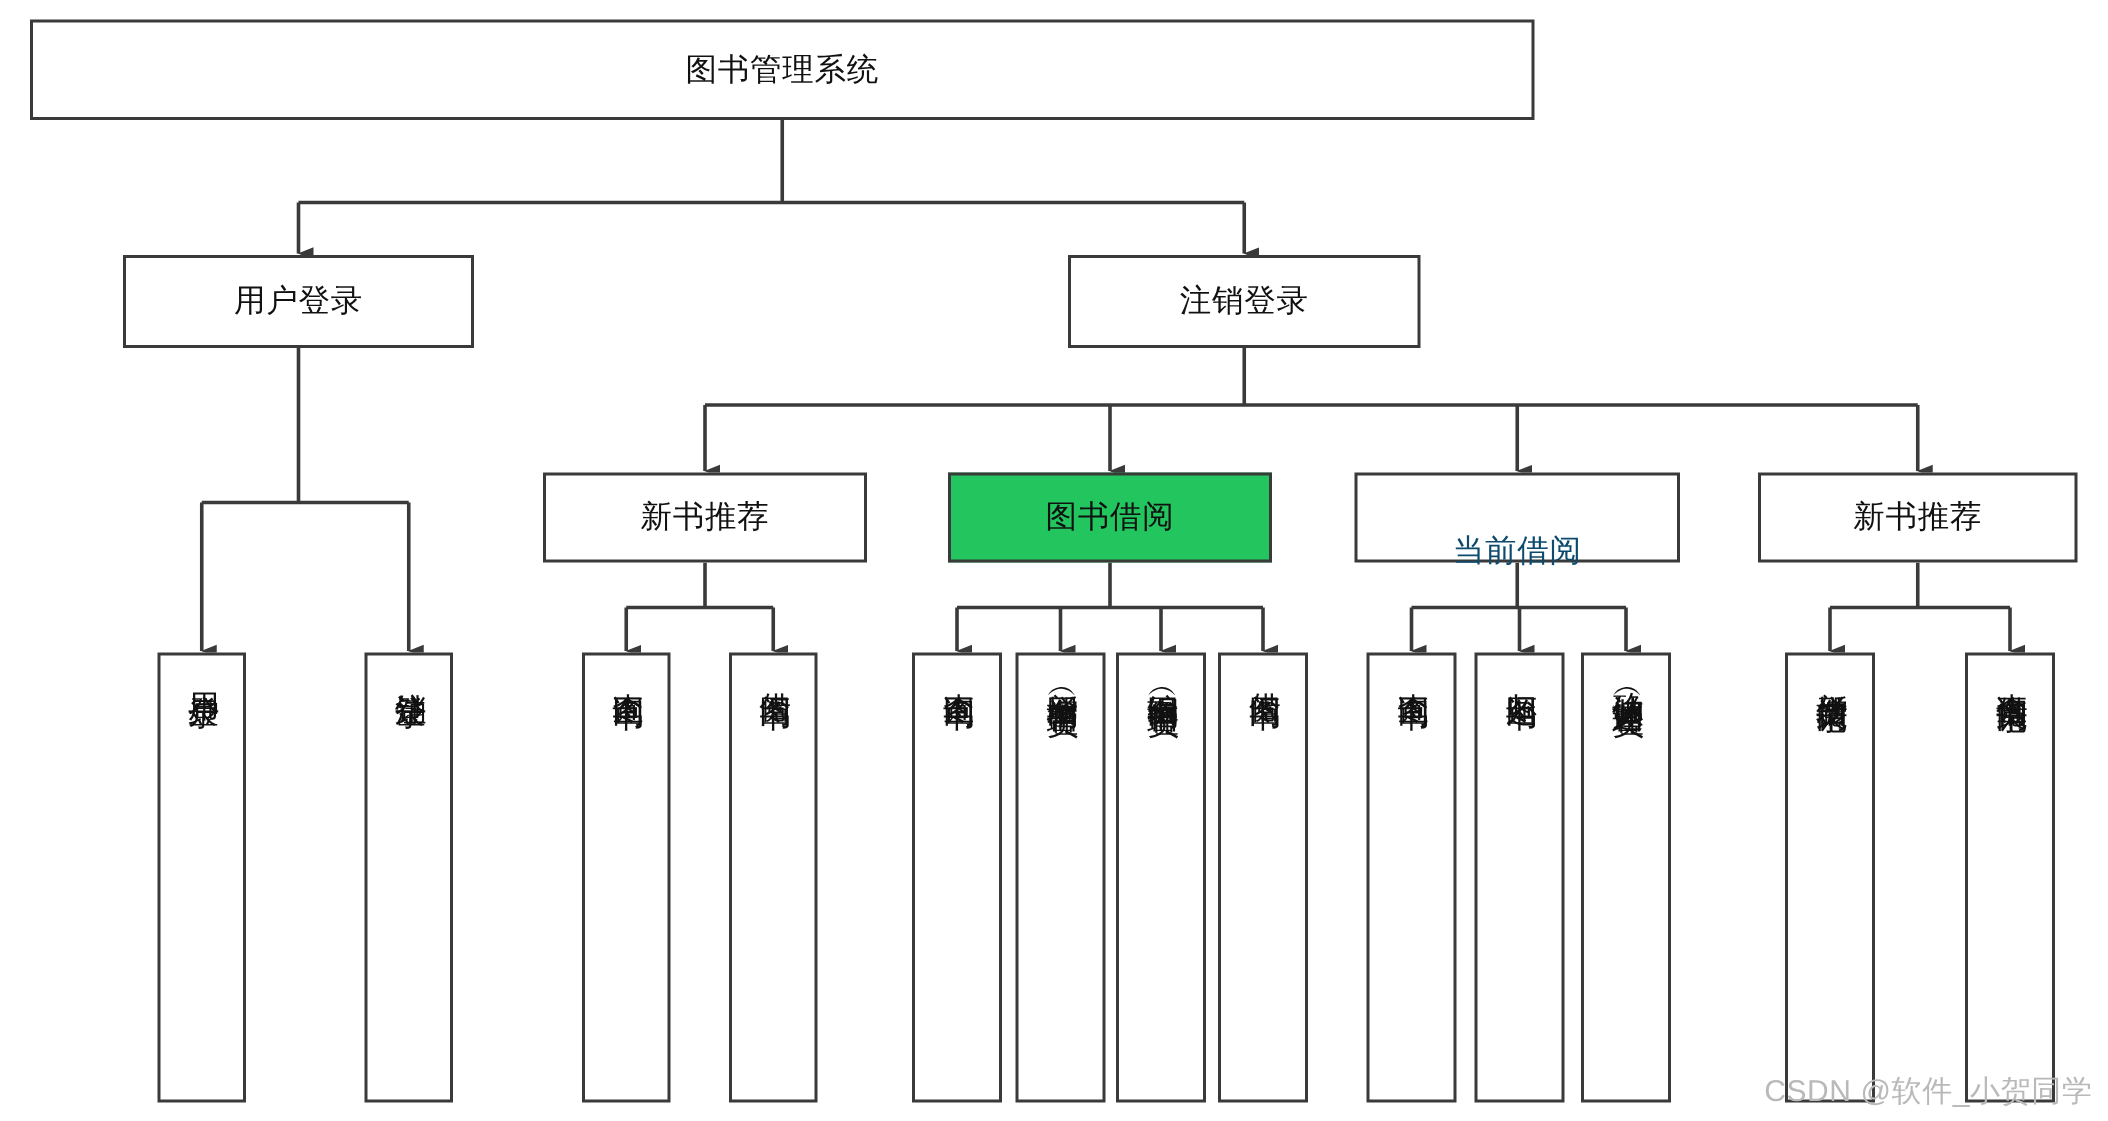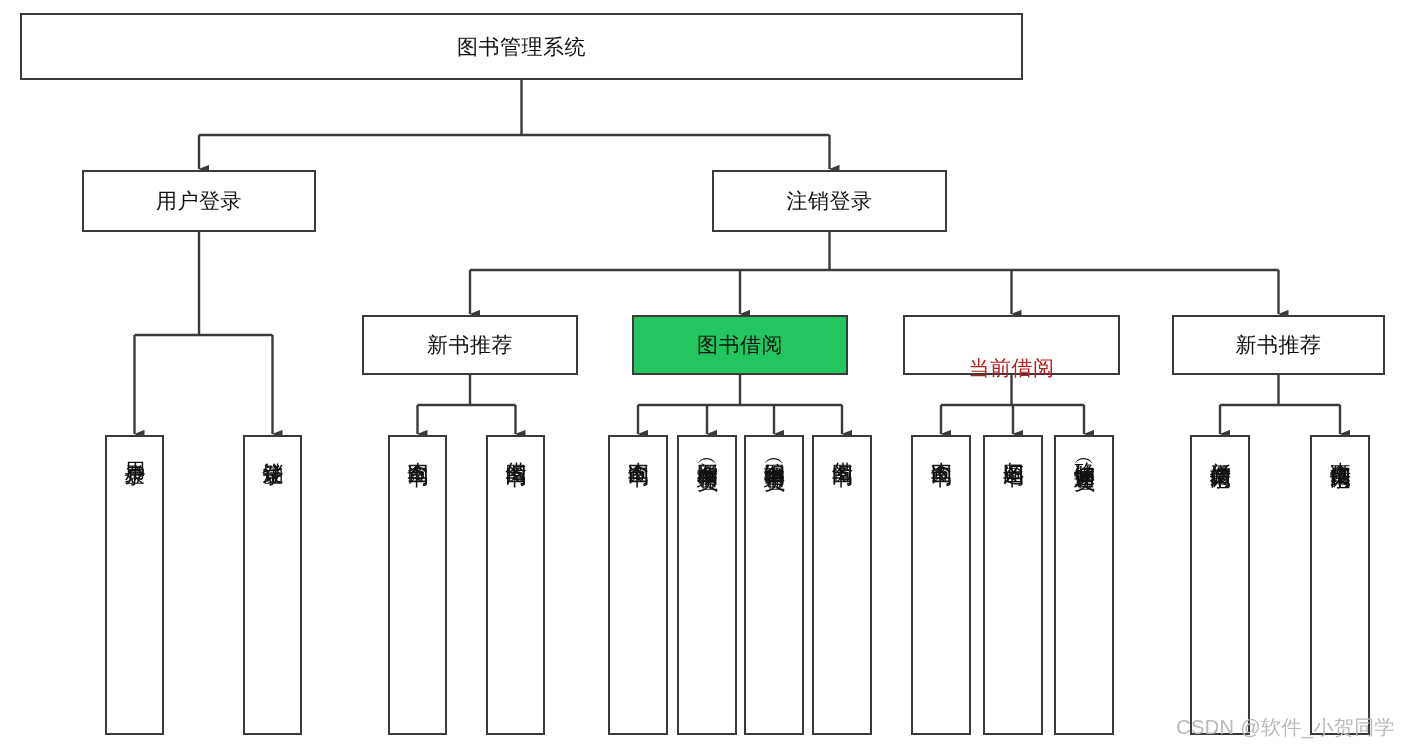--- a/index.html
+++ b/index.html
@@ -128,21 +128,21 @@
       <div class="node-box horiz" style="left: 712px; top: 170px; width: 235px; height: 62px; border-color: rgb(58, 58, 58); background: rgb(255, 255, 255);">
         <span class="node-label-h" style="color: rgb(17, 17, 17);">注销登录</span>
       </div>
       <div class="node-box horiz" style="left: 362px; top: 315px; width: 216px; height: 60px; border-color: rgb(58, 58, 58); background: rgb(255, 255, 255); align-items: center;">
         <span class="node-label-h" style="color: rgb(17, 17, 17);">新书推荐</span>
       </div>
       <div class="node-box horiz" style="left: 632px; top: 315px; width: 216px; height: 60px; border-color: rgb(58, 58, 58); background: #22c55e;">
         <span class="node-label-h" style="color: rgb(17, 17, 17);">图书借阅</span>
       </div>
       <div class="node-box horiz" style="left: 903px; top: 315px; width: 217px; height: 60px; border-color: rgb(58, 58, 58); background: rgb(255, 255, 255);">
-        <span class="node-label-h" style="color: #b91c1c; margin-top: 46px;">当前借阅</span>
+        <span class="node-label-h" style="color: #0c4a6e; margin-top: 46px;">当前借阅</span>
       </div>
       <div class="node-box horiz" style="left: 1172px; top: 315px; width: 213px; height: 60px; border-color: rgb(58, 58, 58); background: rgb(255, 255, 255);">
         <span class="node-label-h" style="color: rgb(17, 17, 17);">新书推荐</span>
       </div>
       <div class="node-box vert" style="left: 105px; top: 435px; width: 59px; height: 300px; border-color: rgb(58, 58, 58); background: rgb(255, 255, 255);">
         <span class="node-label-v" style="color: rgb(17, 17, 17);">用户登录</span>
       </div>
       <div class="node-box vert" style="left: 243px; top: 435px; width: 59px; height: 300px; border-color: rgb(58, 58, 58); background: rgb(255, 255, 255);">
         <span class="node-label-v" style="color: rgb(17, 17, 17);">注销登录</span>
       </div>

